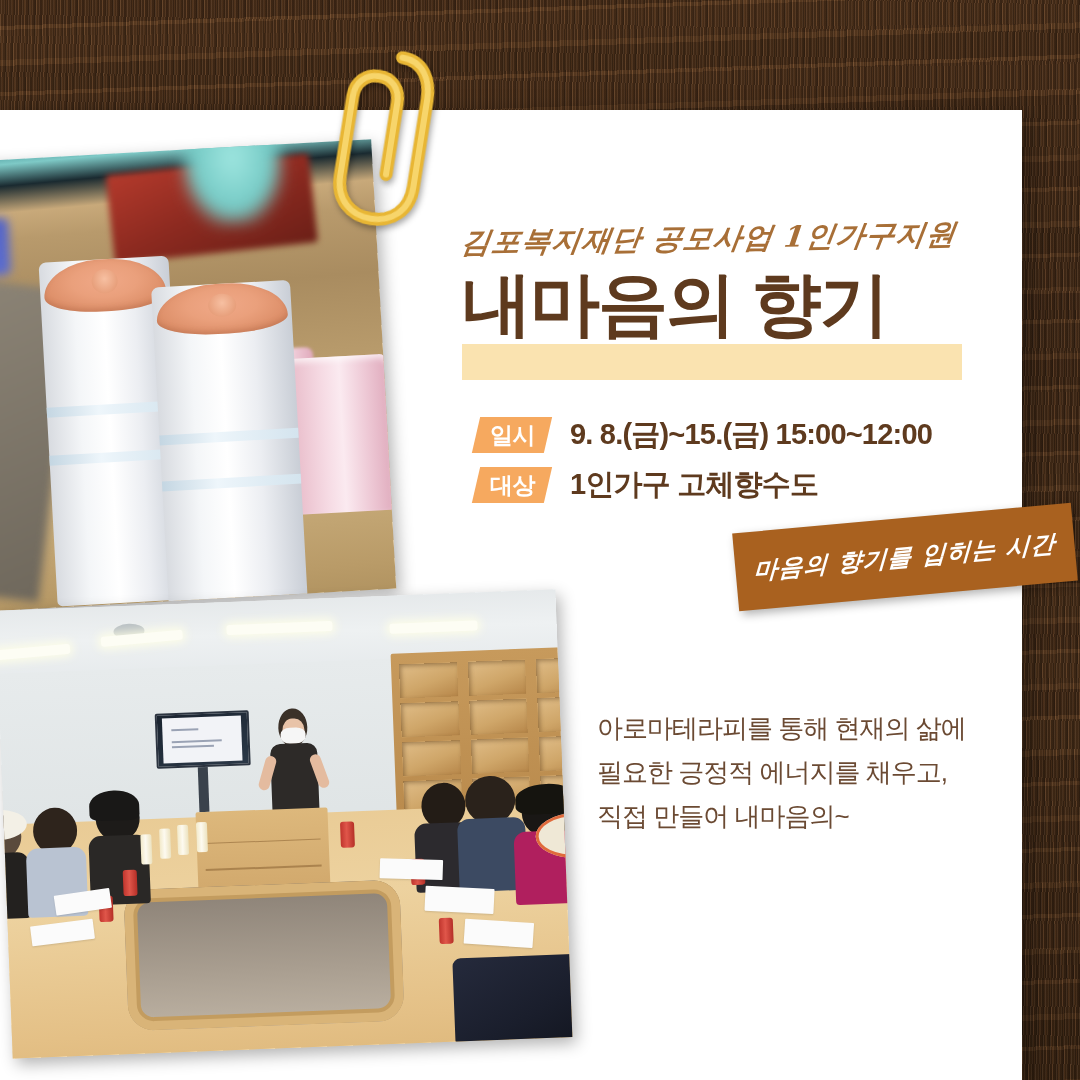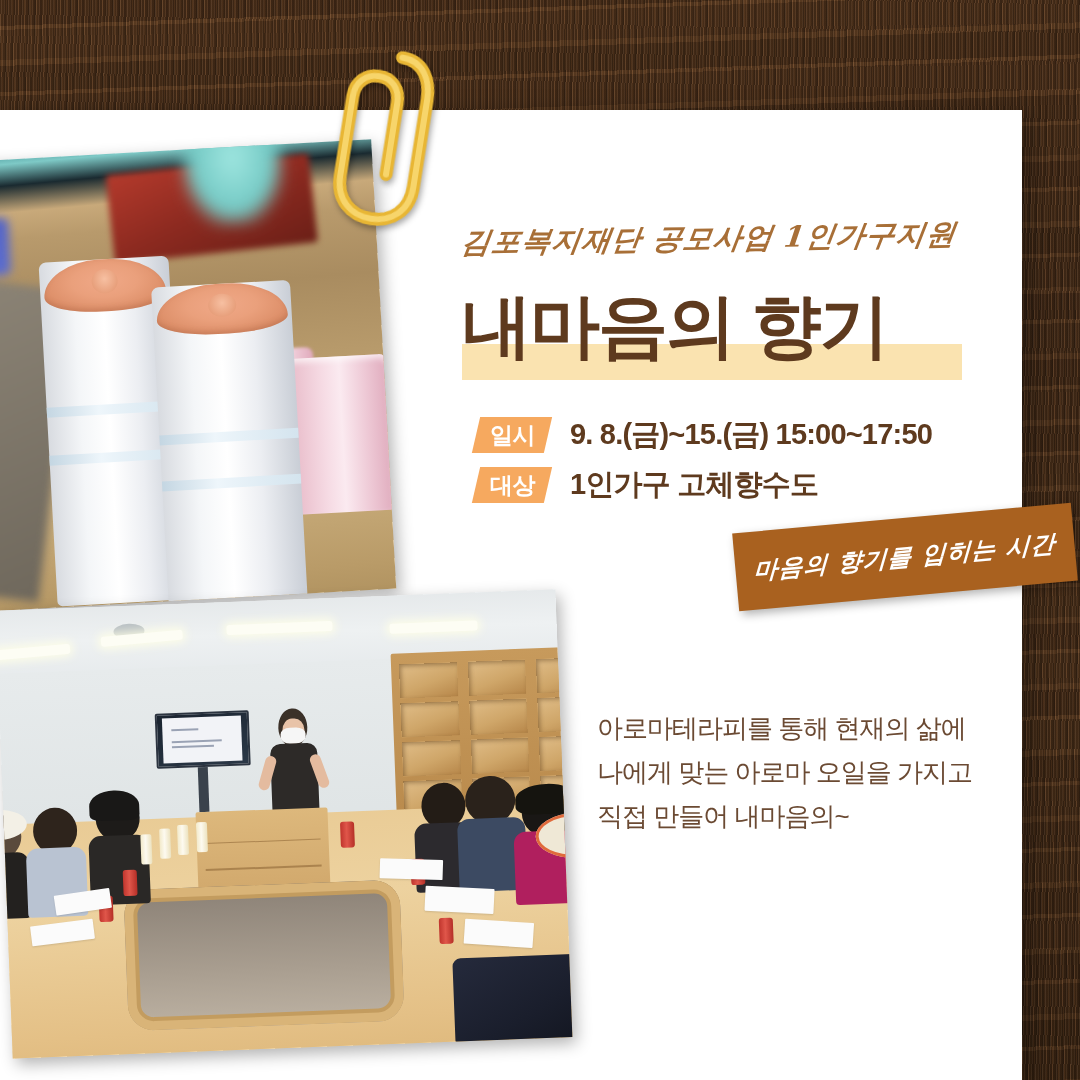--- a/index.html
+++ b/index.html
@@ -258,21 +258,20 @@
     background:#fae3b0;
   }
   #title{
     position:absolute; left:0; top:0;
     font-size:70px;
     font-weight:800;
     letter-spacing:-2px;
     color:#5e3a1e;
     line-height:1.05;
     white-space:nowrap;
-    margin-top:22px;
   }
 
   .info-row{
     position:absolute; display:flex; align-items:center;
   }
   #info-1{ left:476px; top:415px; }
   #info-2{ left:476px; top:465px; }
   .info-tag{
     width:72px; height:36px;
     background:#f6a95f;
@@ -495,33 +494,33 @@
 
   <div id="title-wrap">
     <div id="title-highlight"></div>
     <div id="title">내마음의 향기</div>
   </div>
 
   <div class="info-row" id="info-1">
     <div class="info-tag">
       <span>일시</span>
     </div>
-    <div class="info-text">9. 8.(금)~15.(금) 15:00~17:50</div>
+    <div class="info-text">9. 8.(금)~15.(금) 15:00~12:00</div>
   </div>
 
   <div class="info-row" id="info-2">
     <div class="info-tag">
       <span>대상</span>
     </div>
     <div class="info-text">1인가구 고체향수도</div>
   </div>
 
   <div id="ribbon">
     <span>마음의 향기를 입히는 시간</span>
   </div>
 
   <div id="body-text">
     <div>아로마테라피를 통해 현재의 삶에</div>
-    <div>나에게 맞는 아로마 오일을 가지고</div>
+    <div>필요한 긍정적 에너지를 채우고,</div>
     <div>직접 만들어 내마음의~</div>
   </div>
 
 </div>
 
 </body></html>

